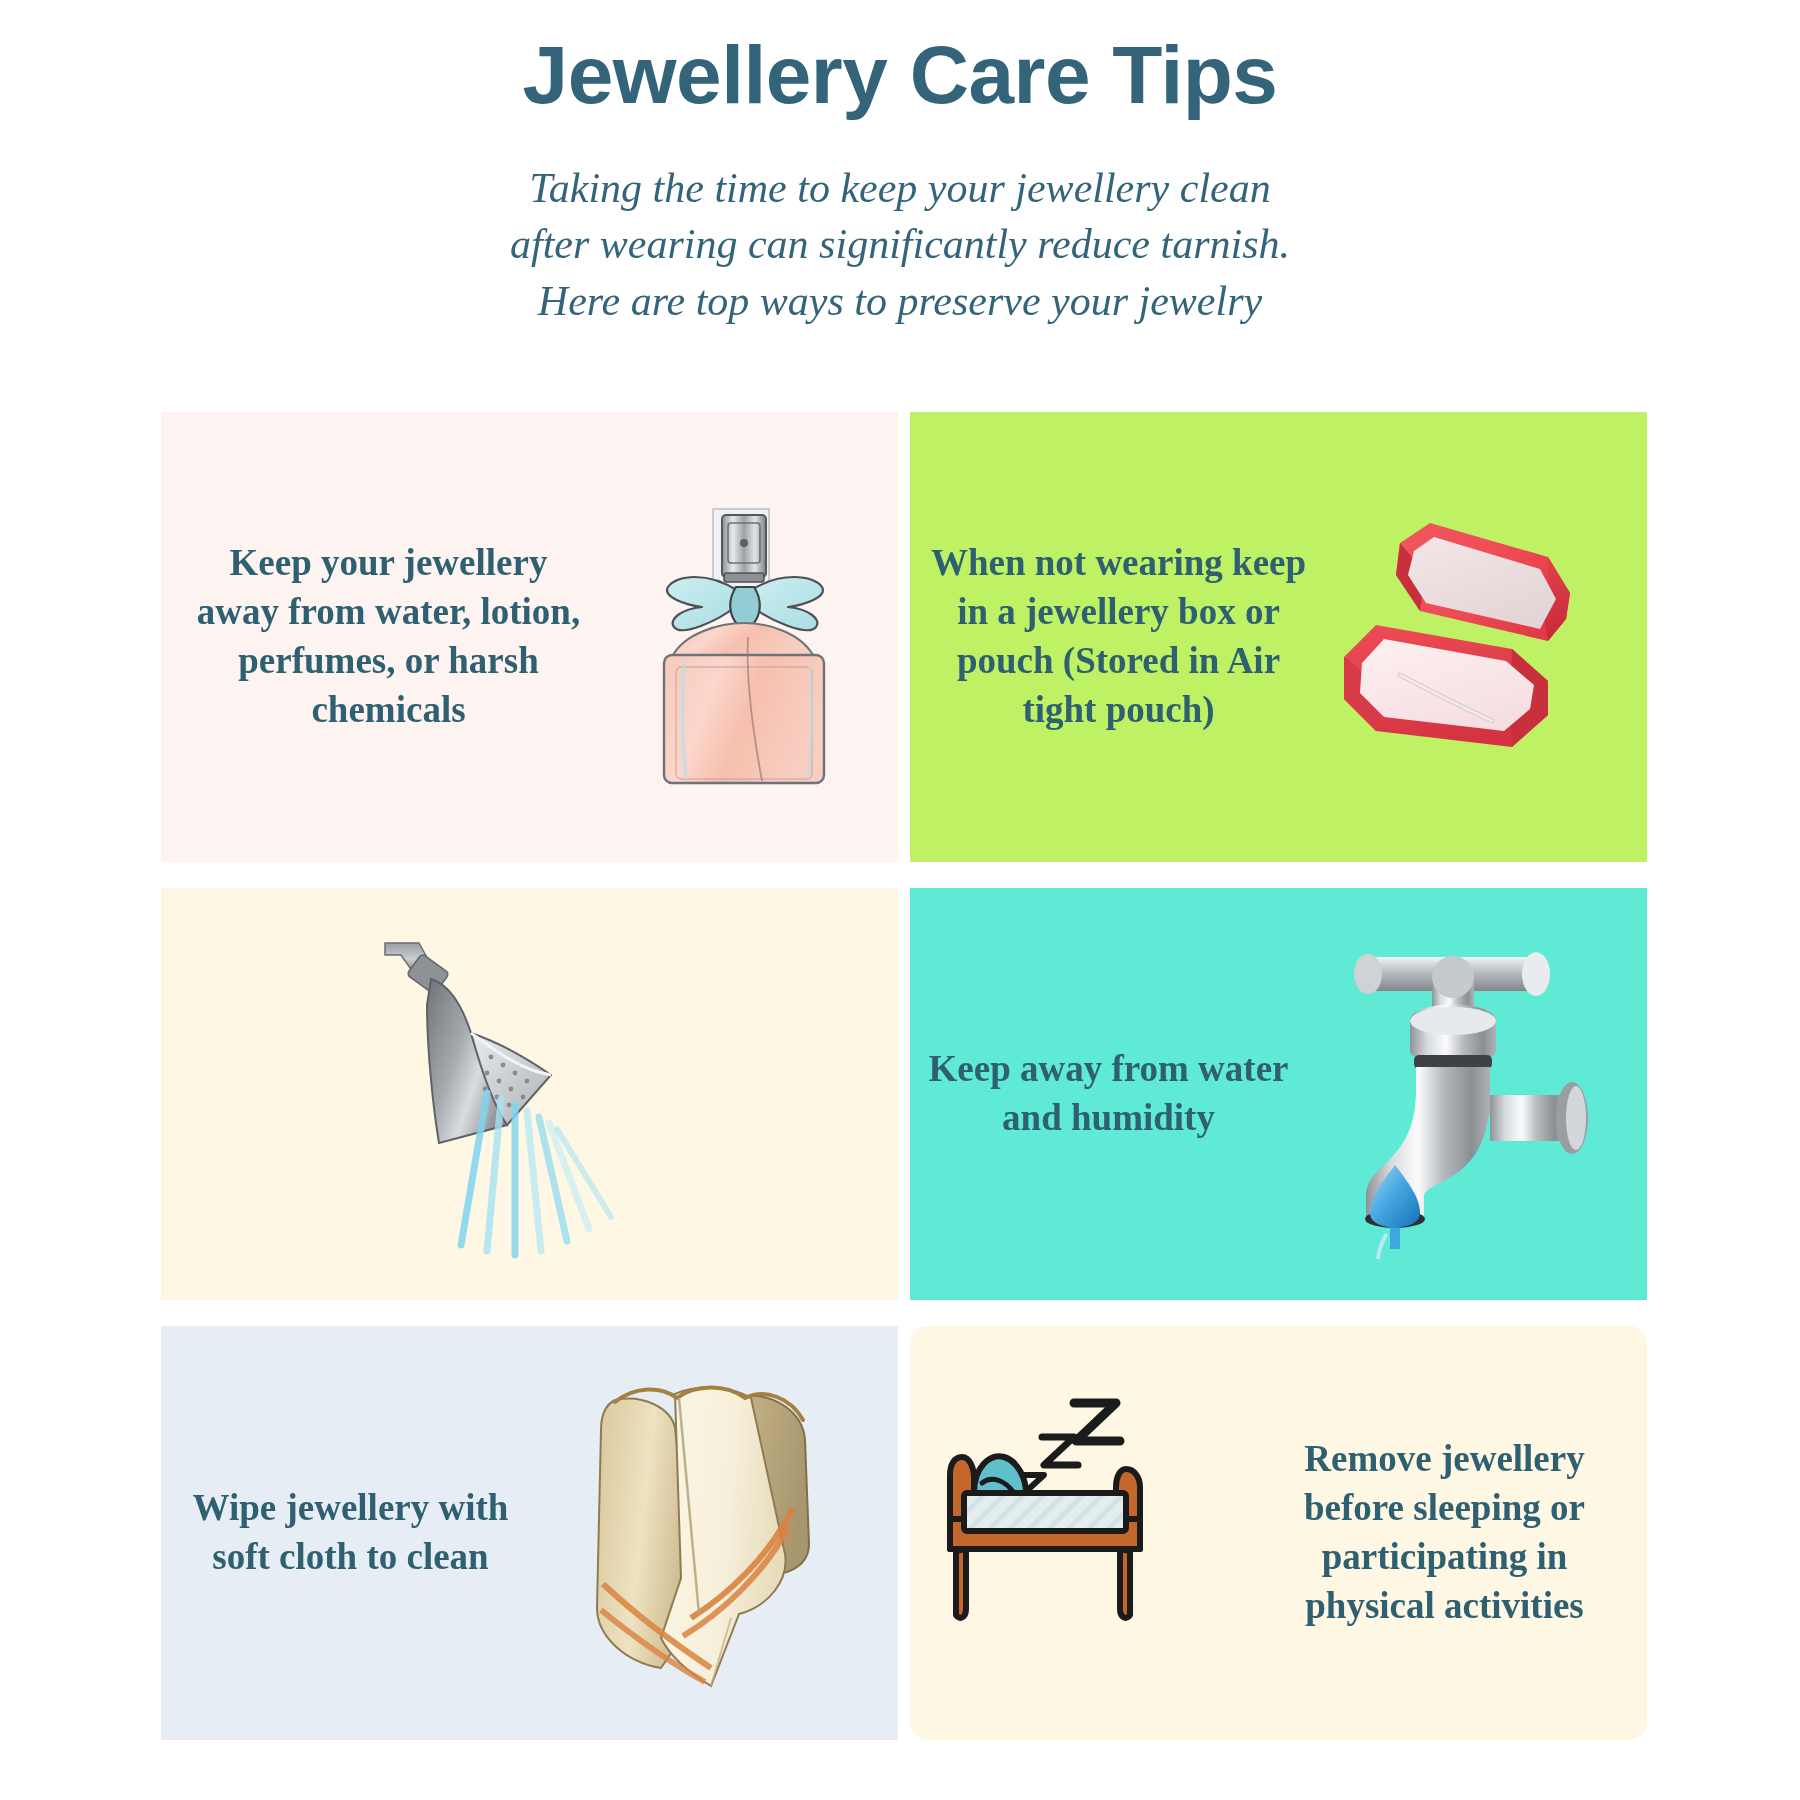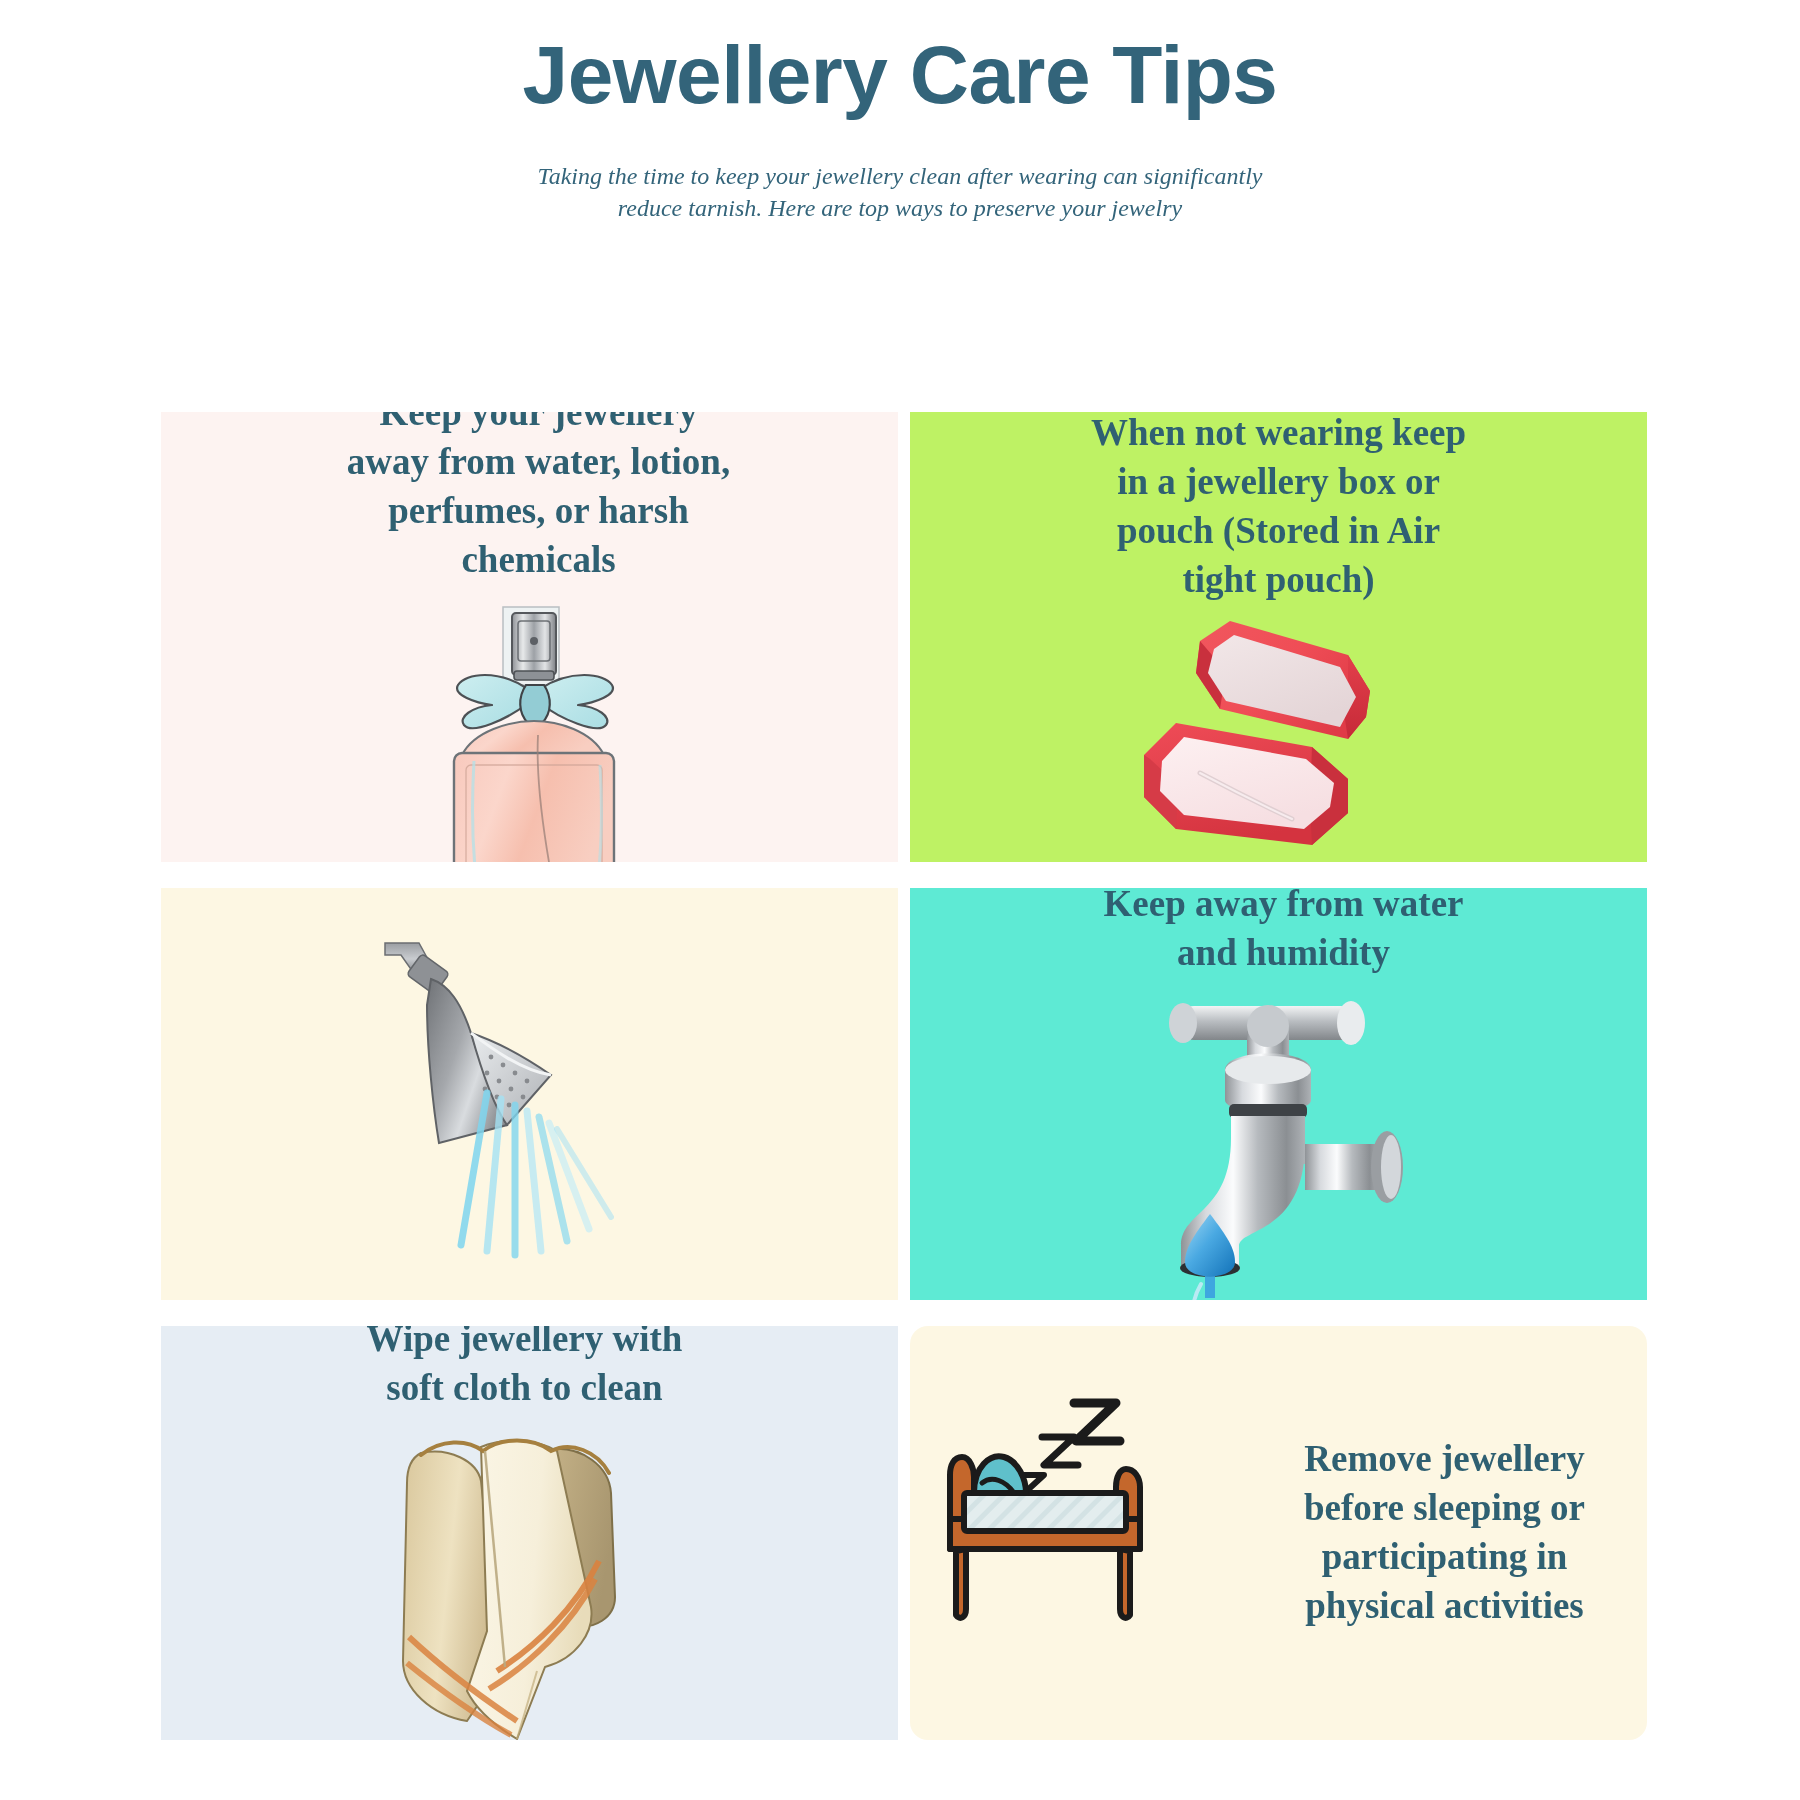--- a/index.html
+++ b/index.html
@@ -38,21 +38,21 @@
     line-height: 1.1;
     letter-spacing: -0.5px;
     color: #33647a;
   }
   .subtitle {
     margin: 0 auto;
     padding-top: 40px;
     width: 790px;
     font-family: "Liberation Serif", serif;
     font-style: italic;
-    font-size: 24px;
+    font-size: 42px;
     line-height: 1.34;
     color: #33647a;
   }
 
   
   .grid {
     position: absolute;
     left: 161px;
     top: 412px;
     width: 1479px;
@@ -64,21 +64,21 @@
   }
 
   .card {
     position: relative;
     display: flex;
     align-items: center;
     justify-content: center;
     overflow: hidden;
     box-sizing: border-box;
   }
-  .card.text-left  { flex-direction: column; }
+  .card.text-left  { }
   .card.text-right { flex-direction: row-reverse; }
 
   .card-text {
     font-family: "Liberation Serif", serif;
     font-weight: bold;
     color: #2f6072;
     text-align: center;
     line-height: 1.32;
     box-sizing: border-box;
   }

